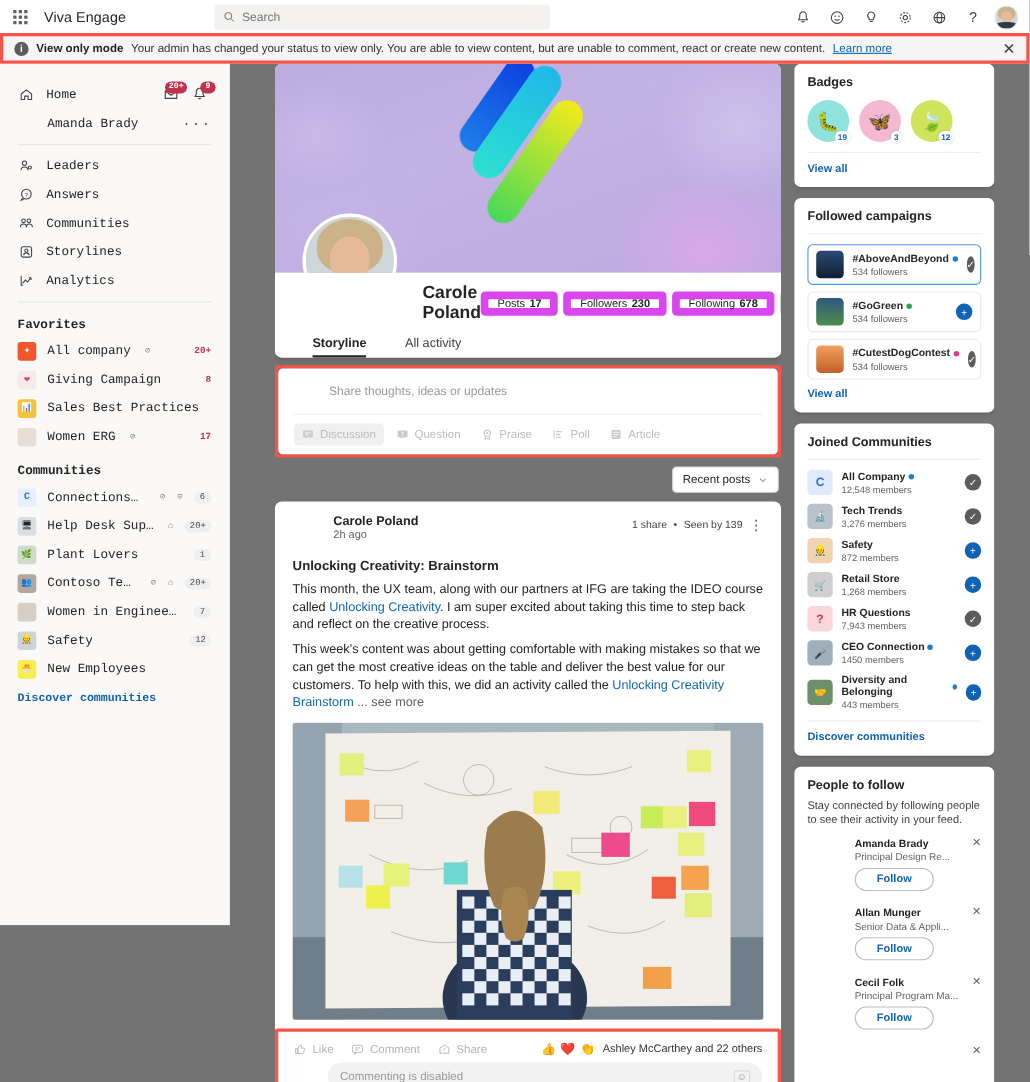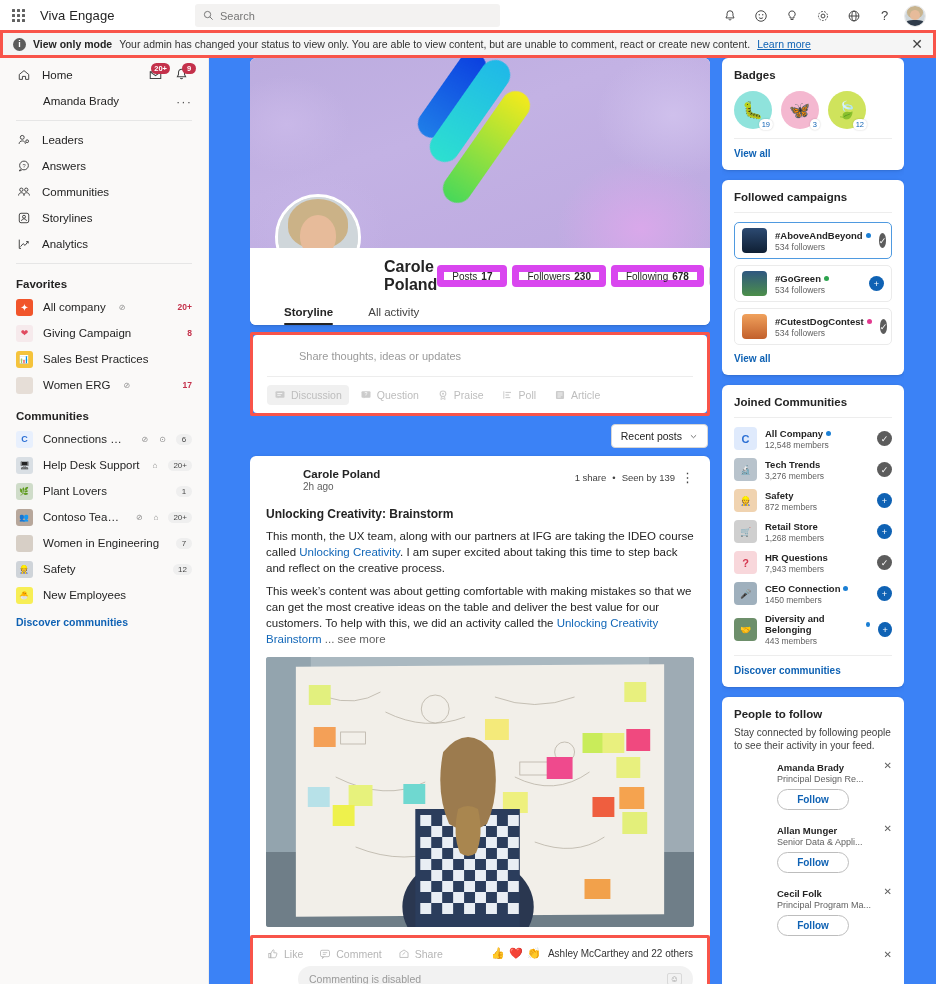--- a/index.html
+++ b/index.html
@@ -4,21 +4,21 @@
 <style>
   * { box-sizing: border-box; margin: 0; padding: 0; }
   html, body {
     width: 936px; height: 984px;
     font-family: "Liberation Sans", sans-serif;
     font-size: 12px;
     color: #242424;
     background: #f5f5f5;
     overflow: hidden;
   }
-  #app { position: relative; width: 936px; height: 984px; background: #3b82f6; }
+  #app { position: relative; width: 936px; height: 984px; background: #737373; }
 
   
   .suitebar {
     position: absolute; top: 0; left: 0; width: 936px; height: 31px;
     background: #ffffff; display: flex; align-items: center;
     border-bottom: 1px solid #f0f0f0;
   }
   .waffle { width: 36px; display: flex; align-items: center; justify-content: center; cursor: pointer; }
   .waffle-grid { display: grid; grid-template-columns: repeat(3, 3px); grid-gap: 2px; }
   .waffle-grid i { width: 3px; height: 3px; background: #616161; border-radius: 0.5px; display: block; }
@@ -40,23 +40,23 @@
     display: flex; align-items: center; padding: 0 10px; gap: 7px;
   }
   .banner .info-ico { width: 13px; height: 13px; border-radius: 50%; background: #5c5c5c; color:#fff; font-size: 9px; font-weight:bold; display:flex; align-items:center; justify-content:center; flex: 0 0 auto;}
   .banner .b-strong { font-weight: bold; font-size: 10.5px; color: #242424; }
   .banner .b-text { font-size: 10.5px; color: #333; }
   .banner .b-link { font-size: 10.5px; color: #0f62b4; text-decoration: underline; }
   .banner .b-close { margin-left: auto; font-size: 14px; color: #424242; cursor: pointer; line-height: 1; }
 
   
   .leftnav {
-    position: absolute; left: 0; top: 58px; width: 209px; height: 926px;
+    position: absolute; left: 0; top: 58px; width: 209px; height: 783px;
     background: #faf9f8; border-right: 1px solid #ededed;
-    padding: 0 10px; overflow: hidden;
+    padding: 11px 10px; overflow: hidden; font-family: Liberation Mono, monospace;
   }
   .nav-row { display: flex; align-items: center; height: 26px; gap: 10px; border-radius: 4px; padding: 0 6px; cursor: pointer; position: relative;}
   .nav-ico { width: 16px; height: 16px; display: flex; align-items: center; justify-content: center; color: #424242; flex: 0 0 16px; }
   .nav-label { font-size: 11.5px; color: #242424; white-space: nowrap; overflow: hidden; text-overflow: ellipsis; }
   .nav-right { margin-left: auto; display: flex; align-items: center; gap: 8px; }
   .redbadge { background: #c4314b; color: #fff; border-radius: 8px; font-size: 7.5px; font-weight: bold; padding: 1px 3px; min-width: 14px; text-align: center; line-height: 9px;}
   .badge-wrap { position: relative; width: 18px; height: 16px; }
   .badge-wrap .redbadge { position: absolute; right: -4px; top: -4px; }
   .nav-sec { font-size: 11.5px; font-weight: bold; color: #242424; padding: 8px 6px 4px 6px; }
   .nav-div { height: 1px; background: #e6e6e6; margin: 6px 6px; }
@@ -132,21 +132,21 @@
 
   
   .right { position: absolute; left: 722px; top: 58px; width: 182px; height: 926px; overflow: hidden; }
   .rcard { background: #fff; border-radius: 6px; box-shadow: 0 0.6px 1.8px rgba(0,0,0,0.10), 0 2px 6px rgba(0,0,0,0.06); padding: 11px 12px; margin-bottom: 10px; }
   .rtitle { font-size: 11.5px; font-weight: bold; color: #242424; }
   .rsub { font-size: 10px; color: #424242; line-height: 13px; margin-top: 6px; }
   .rdiv { height: 1px; background: #ededed; margin: 9px 0; }
   .rlink { font-size: 10px; color: #0f62b4; cursor: pointer; font-weight: bold;}
   .badges-row { display: flex; gap: 9px; margin-top: 10px; }
   .badge-circle { width: 38px; height: 38px; border-radius: 50%; position: relative; display:flex; align-items:center; justify-content:center; font-size: 17px; }
-  .badge-num { position: absolute; right: -1px; bottom: -1px; background: #fff; border-radius: 8px; font-size: 7.5px; font-weight: normal; color: #0f62b4; padding: 0 3px; line-height: 11px; box-shadow: 0 0 2px rgba(0,0,0,.2);}
+  .badge-num { position: absolute; right: -1px; bottom: -1px; background: #fff; border-radius: 8px; font-size: 7.5px; font-weight: bold; color: #0f62b4; padding: 0 3px; line-height: 11px; box-shadow: 0 0 2px rgba(0,0,0,.2);}
 
   .camp { display: flex; align-items: center; gap: 8px; border: 1px solid #ebebeb; border-radius: 5px; padding: 5px 7px; margin-bottom: 6px; cursor: pointer;}
   .camp.sel { border: 1.5px solid #4f9ae0; }
   .camp-tile { width: 25px; height: 25px; border-radius: 4px; flex: 0 0 25px; overflow:hidden;}
   .camp-name { font-size: 9.5px; font-weight: bold; color: #242424; display:flex; align-items:center; gap:3px;}
   .camp-sub { font-size: 8.5px; color: #616161; margin-top: 1px;}
   .dot { width: 5px; height: 5px; border-radius: 50%; display: inline-block;}
   .circ-btn { margin-left: auto; width: 15px; height: 15px; border-radius: 50%; display:flex; align-items:center; justify-content:center; font-size: 9px; color: #fff; cursor:pointer;}
   .circ-check { background: #5c5c5c; }
   .circ-plus { background: #0f62b4; }

